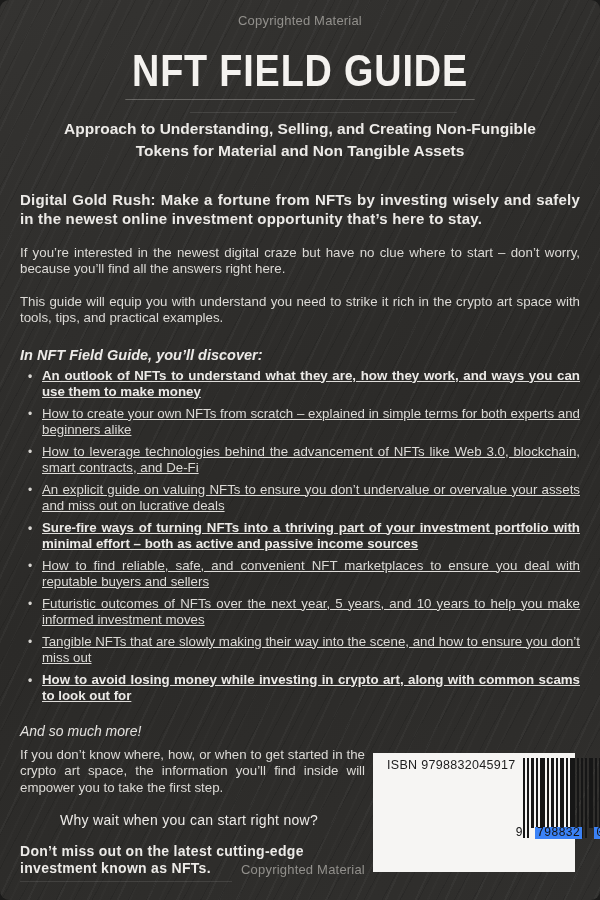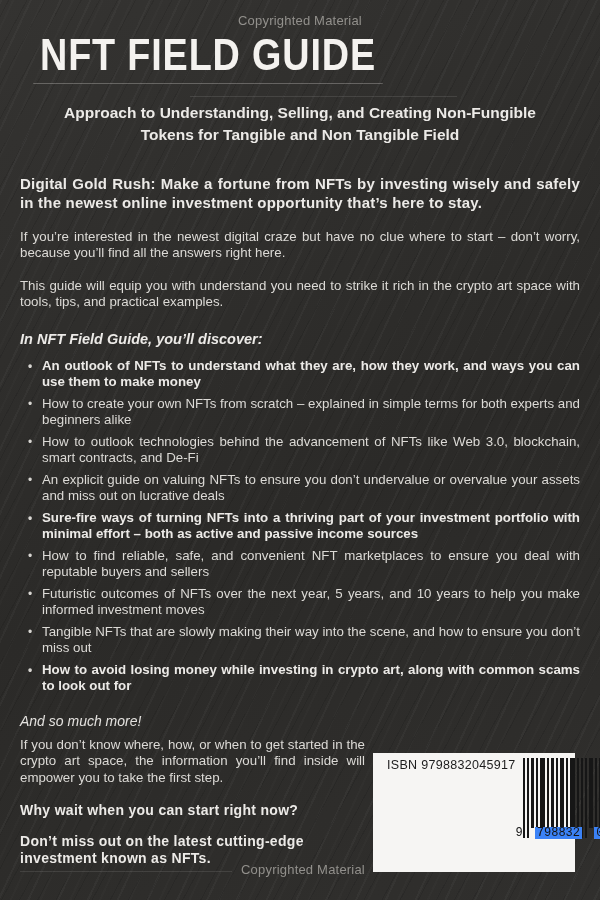--- a/index.html
+++ b/index.html
@@ -8,26 +8,27 @@
     width:600px;height:900px;
     overflow:hidden;
     box-sizing:border-box;
     font-family:"Liberation Sans",sans-serif;
     color:#dfddda;
     background-color:#2e2d2b;
     background-image:
       repeating-linear-gradient(115deg, rgba(255,255,255,0.030) 0 2px, rgba(255,255,255,0) 2px 11px, rgba(255,255,255,0.016) 11px 13px, rgba(255,255,255,0) 13px 27px),
       repeating-linear-gradient(298deg, rgba(0,0,0,0.10) 0 1px, rgba(0,0,0,0) 1px 16px),
       linear-gradient(155deg,#343331 0%,#2b2a28 55%,#302f2d 100%);
+    border-radius: 9px;
   }
   .copyright-top{
     padding-top:13px;text-align:center;
     font-size:13px;color:#92908c;letter-spacing:0.2px;
   }
-  .title-wrap{text-align:left;margin-top:2px;}
+  .title-wrap{text-align:center;margin-top:18px;}
   .book-title{
     display:inline-block;
     font-size:45px;line-height:1.1;font-weight:700;color:#f4f2ef;
     letter-spacing:1px;white-space:nowrap;
     transform:scaleX(0.84);transform-origin:center top;
     border-bottom:1px solid rgba(225,223,220,0.30);
     padding:0 8px 3px 8px;
   }
   .subtitle-rule{
     height:1px;background:rgba(255,255,255,0.10);
@@ -35,33 +36,33 @@
   }
   .subtitle{margin-top:5px;text-align:center;font-weight:700;color:#eceae7;}
   .subtitle div{font-size:15.5px;line-height:22px;white-space:nowrap;}
   .content{padding:0 20px;}
   .hook{
     margin-top:28px;font-weight:700;color:#eceae7;
     font-size:15px;line-height:19px;text-align:justify;letter-spacing:0.2px;
   }
   .para{margin-top:17px;font-size:13.3px;line-height:16px;text-align:justify;color:#dcdad6;}
   .discover{margin-top:21px;font-size:14.5px;font-weight:700;font-style:italic;color:#eceae7;}
-  ul.points{list-style:none;margin:11px 0 0 0;padding:0 0 0 22px;}
+  ul.points{list-style:none;margin:5px 0 0 0;padding:0 0 0 22px;text-decoration:underline;}
   ul.points li{
     position:relative;margin-bottom:6px;
     font-size:13.3px;line-height:16px;text-align:justify;color:#dcdad6;
   }
   ul.points li::before{
     content:"\2022";position:absolute;left:-14px;top:0;
     font-size:12px;color:#d8d6d2;
   }
   ul.points li.bold{font-weight:700;color:#eceae7;}
   .more{margin-top:19px;font-size:14px;font-style:italic;color:#e3e1de;}
   .closing{margin-top:8px;width:345px;font-size:13.3px;line-height:16.5px;text-align:justify;color:#dcdad6;}
-  .cta1{margin-top:16px;font-size:14px;font-weight:700;color:#eceae7;letter-spacing:0.3px;}
+  .cta1{margin-top:16px;font-size:14px;font-weight:400;color:#eceae7;letter-spacing:0.3px;margin-left:40px;}
   .cta2{margin-top:15px;width:300px;font-size:14px;line-height:17px;font-weight:700;color:#eceae7;letter-spacing:0.3px;}
   .cta-rule{margin-top:4px;width:212px;height:1px;background:rgba(255,255,255,0.10);}
   .copyright-bottom{
     position:absolute;left:241px;top:862px;
     font-size:13px;color:#92908c;letter-spacing:0.2px;
   }
   .barcode-box{
     position:absolute;left:373px;top:753px;
     width:202px;height:119px;box-sizing:border-box;
     background:#f6f5f3;
@@ -98,36 +99,36 @@
   <div class="copyright-top">Copyrighted Material</div>
 
   <div class="title-wrap">
     <span class="book-title">NFT FIELD GUIDE</span>
   </div>
 
   <div class="subtitle-rule"></div>
 
   <div class="subtitle">
     <div>Approach to Understanding, Selling, and Creating Non-Fungible</div>
-    <div>Tokens for Tangible and Non Tangible Field</div>
+    <div>Tokens for Material and Non Tangible Assets</div>
   </div>
 
   <div class="content">
     <div class="hook">Digital Gold Rush: Make a fortune from NFTs by investing wisely and safely in the newest online investment opportunity that’s here to stay.</div>
 
     <div class="para">If you’re interested in the newest digital craze but have no clue where to start – don’t worry, because you’ll find all the answers right here.</div>
 
     <div class="para">This guide will equip you with understand you need to strike it rich in the crypto art space with tools, tips, and practical examples.</div>
 
     <div class="discover">In NFT Field Guide, you’ll discover:</div>
 
     <ul class="points">
       <li class="bold">An outlook of NFTs to understand what they are, how they work, and ways you can use them to make money</li>
       <li>How to create your own NFTs from scratch – explained in simple terms for both experts and beginners alike</li>
-      <li>How to outlook technologies behind the advancement of NFTs like Web 3.0, blockchain, smart contracts, and De-Fi</li>
+      <li>How to leverage technologies behind the advancement of NFTs like Web 3.0, blockchain, smart contracts, and De-Fi</li>
       <li>An explicit guide on valuing NFTs to ensure you don’t undervalue or overvalue your assets and miss out on lucrative deals</li>
       <li class="bold">Sure-fire ways of turning NFTs into a thriving part of your investment portfolio with minimal effort – both as active and passive income sources</li>
       <li>How to find reliable, safe, and convenient NFT marketplaces to ensure you deal with reputable buyers and sellers</li>
       <li>Futuristic outcomes of NFTs over the next year, 5 years, and 10 years to help you make informed investment moves</li>
       <li>Tangible NFTs that are slowly making their way into the scene, and how to ensure you don’t miss out</li>
       <li class="bold">How to avoid losing money while investing in crypto art, along with common scams to look out for</li>
     </ul>
 
     <div class="more">And so much more!</div>
 

